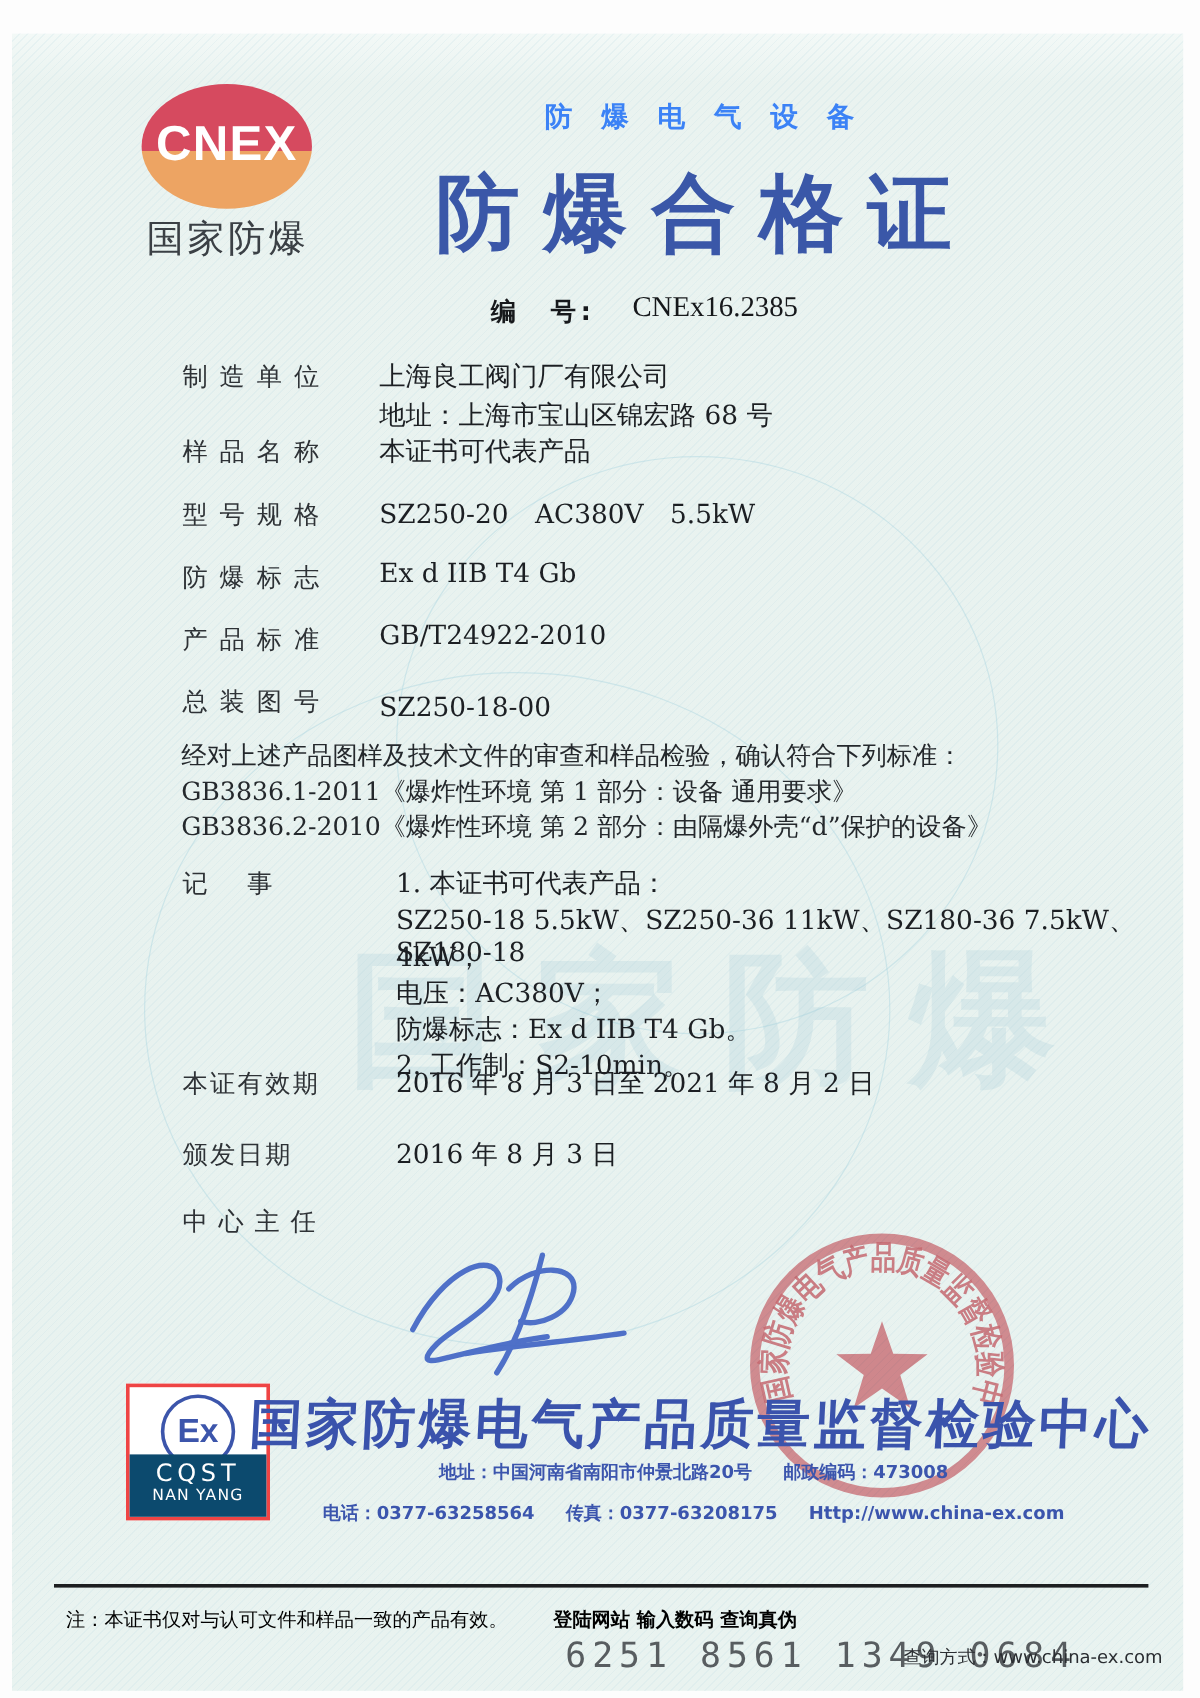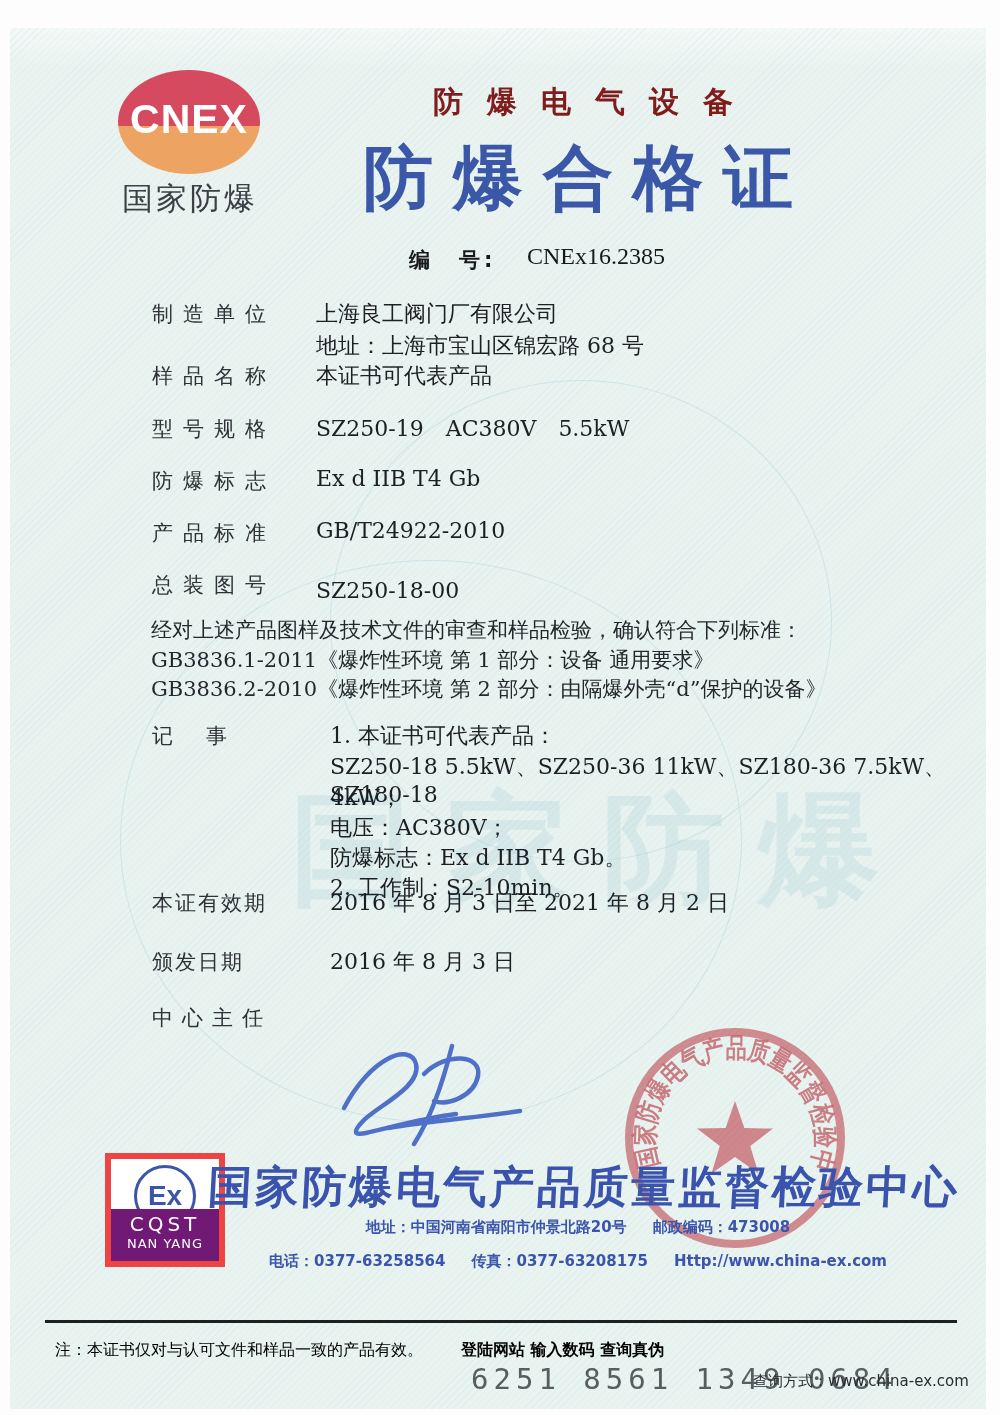--- a/index.html
+++ b/index.html
@@ -11,39 +11,39 @@
         background:repeating-linear-gradient(135deg,rgba(255,255,255,0) 0 4px,rgba(198,224,230,0.25) 4px 5px);}
   .abs{position:absolute;}
   .ctr{transform:translateX(-50%);}
   
   .cnex-logo{width:142px;height:104px;border-radius:50%;
         background:linear-gradient(180deg,#d64a5f 0 54%,#eda463 54% 100%);
         display:flex;align-items:center;justify-content:center;}
   .cnex-logo span{color:#ffffff;font-weight:bold;font-size:41px;letter-spacing:1px;
         font-family:"Liberation Sans",sans-serif;margin-top:-6px;}
   .logo-caption{font-size:31px;color:#3b4045;letter-spacing:3px;font-weight:500;}
-  .subtitle{font-size:30px;font-weight:bold;color:#7f1d1d;letter-spacing:24px;white-space:nowrap;}
+  .subtitle{font-size:23px;font-weight:bold;color:#3b82f6;letter-spacing:24px;white-space:nowrap;}
   .title{font-size:70px;font-weight:bold;color:#3a57a8;letter-spacing:20px;white-space:nowrap;}
   .no-label{font-size:21px;font-weight:bold;color:#17191c;letter-spacing:4px;}
   .no-value{font-size:24px;color:#16181b;font-family:"Liberation Serif",serif;}
   
   .lbl{font-size:21px;color:#2e3236;letter-spacing:10px;font-weight:500;white-space:nowrap;}
   .lbl-t{letter-spacing:2px;}
   .lbl-m{letter-spacing:9px;}
   .val{font-size:22px;color:#1c1f23;font-family:"DejaVu Serif","Liberation Serif",serif;
        white-space:pre-wrap;}
   .para{font-size:21px;color:#24282c;font-family:"DejaVu Serif","Liberation Serif",serif;
         white-space:nowrap;}
   
   .org-name{font-size:44px;font-weight:bold;color:#3a53ac;letter-spacing:3px;white-space:nowrap;
         font-family:"DejaVu Serif","Liberation Serif",serif;transform:translateX(-50%) skewX(-3deg);}
   .org-line{font-size:15px;font-weight:bold;color:#3b55ad;white-space:nowrap;}
   .org-line span{margin-right:26px;}
-  .ex-logo{width:120px;height:114px;border:6px solid #ef4444;background:#ffffff;box-sizing:border-box;}
-  .ex-band{position:absolute;left:0;right:0;bottom:0;height:52px;background:#701a75;
+  .ex-logo{width:120px;height:114px;border:3px solid #ef4444;background:#ffffff;box-sizing:border-box;}
+  .ex-band{position:absolute;left:0;right:0;bottom:0;height:52px;background:#0c4a6e;
         color:#fff;text-align:center;}
   .ex-band .l1{font-size:20px;letter-spacing:4px;margin-top:3px;}
   .ex-band .l2{font-size:13px;letter-spacing:1px;}
   .ex-circle{position:absolute;left:50%;top:6px;transform:translateX(-50%);width:56px;height:56px;
         border:3px solid #3c55ab;border-radius:50%;display:flex;align-items:center;justify-content:center;}
   .ex-circle span{color:#3c55ab;font-weight:bold;font-size:28px;font-family:"Liberation Sans",sans-serif;}
   .rule{height:3px;background:#1d1f21;}
   .note{font-size:16px;color:#000000;font-weight:500;white-space:nowrap;}
   .note .hint{margin-left:38px;font-weight:bold;}
   .code{font-size:29px;color:#585d60;letter-spacing:5px;font-family:"DejaVu Sans Mono","Liberation Mono",monospace;white-space:nowrap;}
@@ -77,21 +77,21 @@
   <div class="abs no-value" style="left:527px;top:243px;">CNEx16.2385</div>
 
   <div class="abs lbl" style="left:152px;top:300px;">制造单位</div>
   <div class="abs val" style="left:316px;top:299px;">上海良工阀门厂有限公司</div>
   <div class="abs val" style="left:316px;top:331px;">地址：上海市宝山区锦宏路 68 号</div>
 
   <div class="abs lbl" style="left:152px;top:362px;">样品名称</div>
   <div class="abs val" style="left:316px;top:361px;">本证书可代表产品</div>
 
   <div class="abs lbl" style="left:152px;top:415px;">型号规格</div>
-  <div class="abs val" style="left:316px;top:414px;">SZ250-19　AC380V　5.5kW</div>
+  <div class="abs val" style="left:316px;top:414px;">SZ250-20　AC380V　5.5kW</div>
 
   <div class="abs lbl" style="left:152px;top:467px;">防爆标志</div>
   <div class="abs val" style="left:316px;top:466px;">Ex d IIB T4 Gb</div>
 
   <div class="abs lbl" style="left:152px;top:519px;">产品标准</div>
   <div class="abs val" style="left:316px;top:518px;">GB/T24922-2010</div>
 
   <div class="abs lbl" style="left:152px;top:571px;">总装图号</div>
   <div class="abs val" style="left:316px;top:578px;">SZ250-18-00</div>
 

